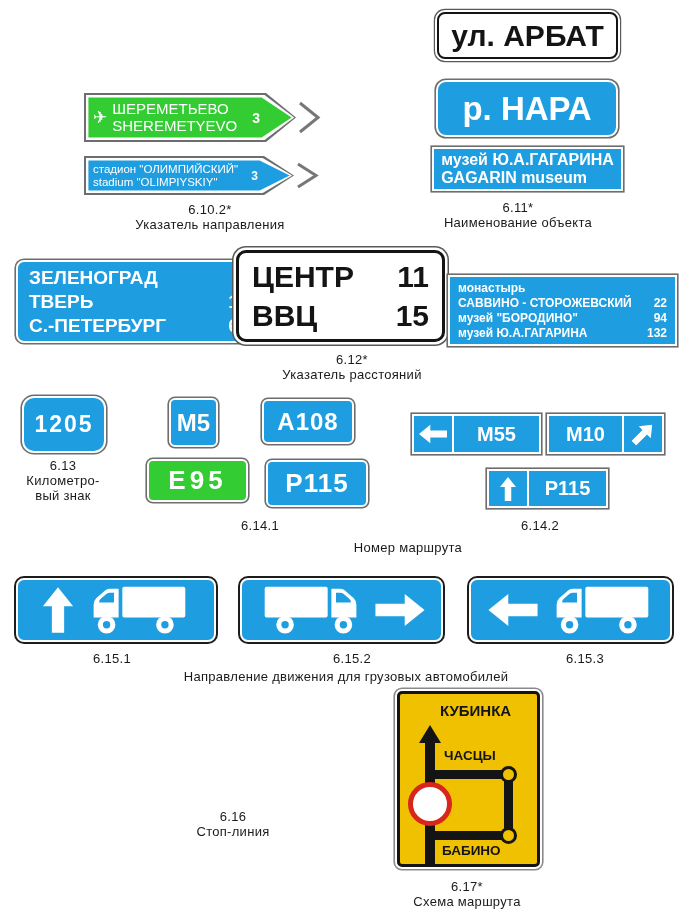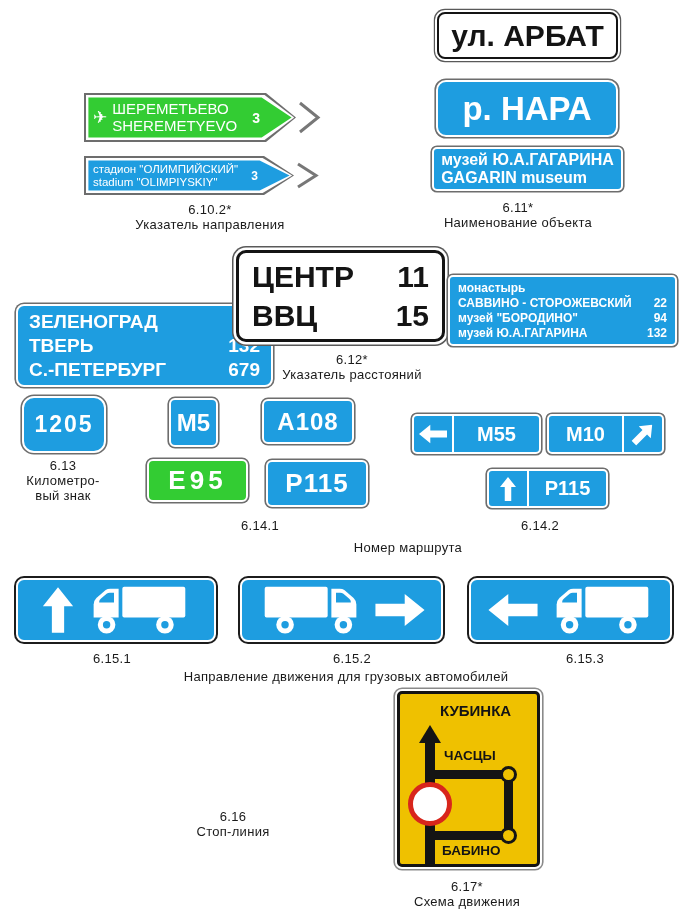--- a/index.html
+++ b/index.html
@@ -9,21 +9,21 @@
 
   
   .cap { position:absolute; transform:translateX(-50%); font-size:13px; color:#1a1a1a;
          white-space:nowrap; text-align:center; letter-spacing:.3px; }
 
   
   .sign { position:absolute; box-sizing:border-box; display:flex; align-items:center; justify-content:center; }
   .blue-plate  { background:var(--blue);  border:2px solid #fff; box-shadow:0 0 0 1.6px #6d6d6d; color:#fff; }
   .green-plate { background:var(--green); border:2px solid #fff; box-shadow:0 0 0 1.6px #6d6d6d; color:#fff; }
   .white-plate { background:#fff; border:2.5px solid #141414; box-shadow:0 0 0 2px #fff, 0 0 0 3.2px #595959; color:#141414; }
-  .r5{border-radius:5px}.r6{border-radius:6px}.r8{border-radius:8px}.r10{border-radius:10px}.r12{border-radius:12px}
+  .r5{border-radius:0}.r6{border-radius:6px}.r8{border-radius:8px}.r10{border-radius:10px}.r12{border-radius:12px}
 
   
   .arrow-wrap { position:absolute; }
   .arrow-layer { position:absolute; clip-path:polygon(0 0, calc(100% - 30px) 0, 100% 50%, calc(100% - 30px) 100%, 0 100%); }
   .a-out  { inset:0; background:#6d6d6d; }
   .a-mid  { inset:1.8px; background:#fff; }
   .a-fill { inset:4.4px; }
   .arrow-content { position:absolute; inset:0 36px 0 9px; display:flex; align-items:center; color:#fff; }
   .dir-text { line-height:1.07; font-weight:normal; white-space:nowrap; }
   .dist-num { margin-left:auto; font-weight:bold; }
@@ -103,21 +103,21 @@
   </div>
   <div class="sign blue-plate r5" style="left:432px; top:147px; width:191px; height:44px;">
     <span style="font-size:16px; font-weight:bold; line-height:1.15; white-space:nowrap;">
       <span style="display:block;">музей Ю.А.ГАГАРИНА</span>
       <span style="display:block;">GAGARIN museum</span>
     </span>
   </div>
   <div class="cap" style="left:518px; top:200px;">6.11*</div>
   <div class="cap" style="left:518px; top:215px;">Наименование объекта</div>
 
-  <div class="sign blue-plate r8" style="left:16px; top:260px; width:257px; height:83px;margin-top:44px;">
+  <div class="sign blue-plate r8" style="left:16px; top:260px; width:257px; height:83px;">
     <div class="dist-rows" style="font-size:19px; line-height:24px;">
       <div class="dist-row">
           <span>ЗЕЛЕНОГРАД</span>
           <span>23</span>
         </div>
       <div class="dist-row">
           <span>ТВЕРЬ</span>
           <span>132</span>
         </div>
       <div class="dist-row">
@@ -279,15 +279,15 @@
     <div class="d-el d-label" style="left:44px; top:54px; font-size:13.5px;">ЧАСЦЫ</div>
     <div class="d-el d-road" style="left:25px; top:76px; width:84px; height:9px;"></div>
     <div class="d-el d-road" style="left:104px; top:76px; width:9px; height:70px;"></div>
     <div class="d-el d-road" style="left:25px; top:137px; width:84px; height:9px;"></div>
     <div class="d-el d-node" style="left:100px; top:72px;"></div>
     <div class="d-el d-node" style="left:100px; top:133px;"></div>
     <div class="d-el d-noentry" style="left:8px; top:88px;"></div>
     <div class="d-el d-label" style="left:42px; top:149px; font-size:13.5px;">БАБИНО</div>
   </div>
   <div class="cap" style="left:467px; top:879px;">6.17*</div>
-  <div class="cap" style="left:467px; top:894px;">Схема движения</div>
+  <div class="cap" style="left:467px; top:894px;">Схема маршрута</div>
 
 </div>
 
 </body></html>

